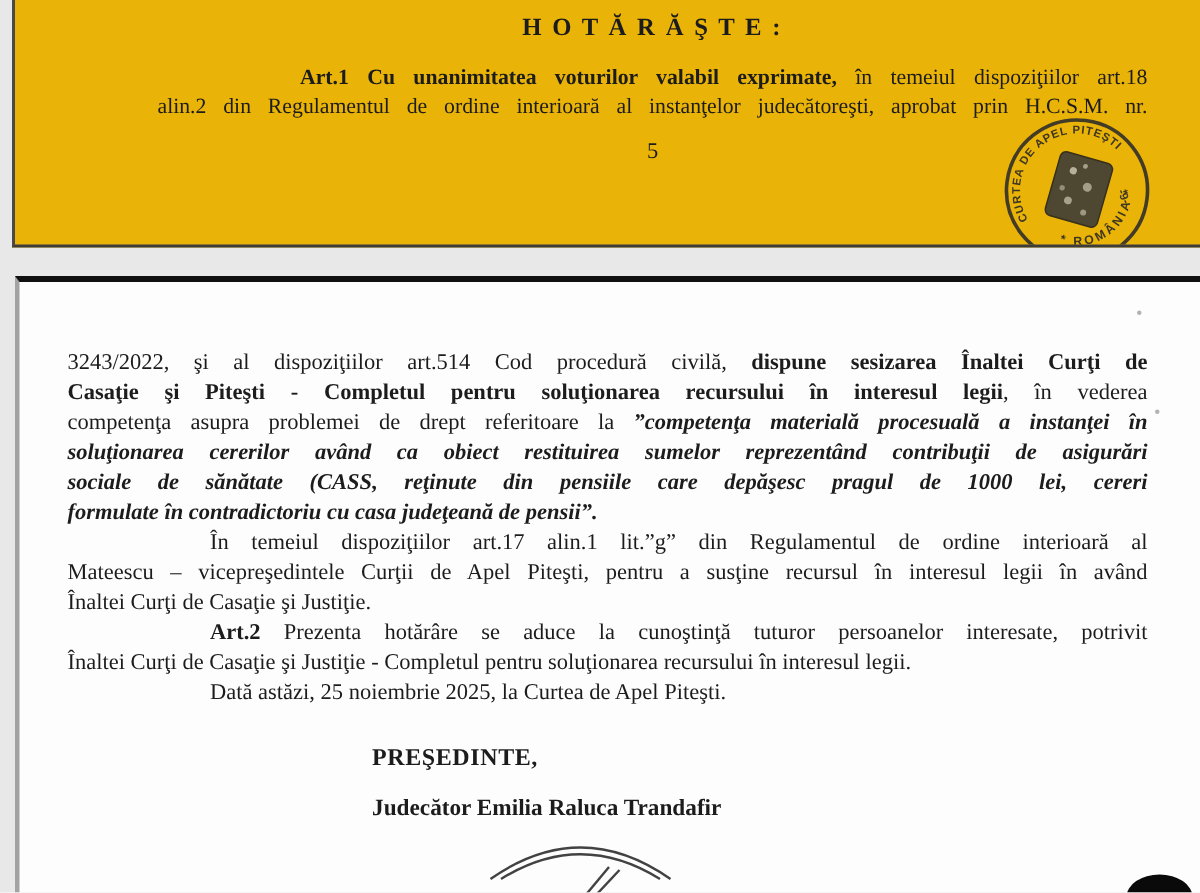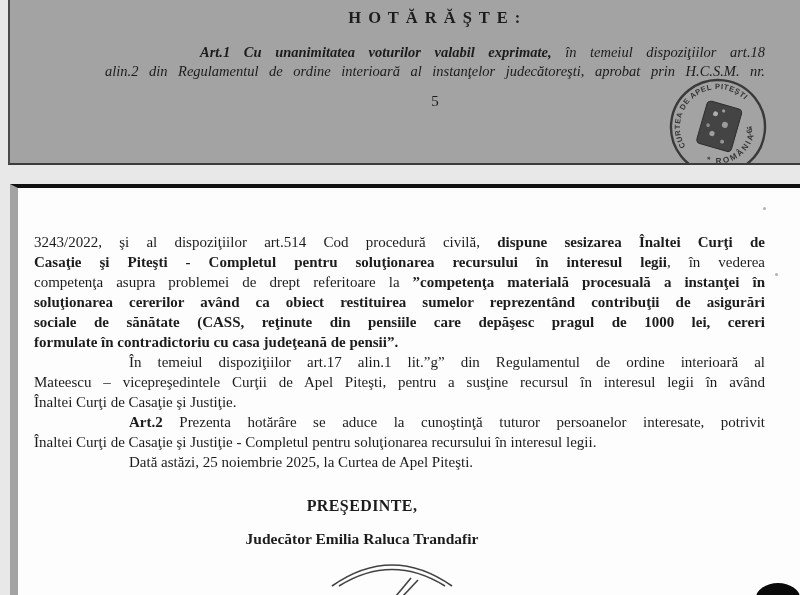--- a/index.html
+++ b/index.html
@@ -5,59 +5,59 @@
   html,body{margin:0;padding:0;}
   body{
     width:800px;height:595px;position:relative;overflow:hidden;
     background:#e8e8e8;
     font-family:"Liberation Serif","DejaVu Serif",serif;
     color:#1c1c1c;
   }
   
   .page1{
     position:absolute;top:0;left:8px;right:0;height:165px;
-    background:#a3a3a3;
+    background:#eab308;
     border-left:2px solid #4a4a4a;
     border-bottom:2px solid #3c3c3c;
     box-sizing:border-box;
     padding:8px 35px 0 95px;
     overflow:hidden;
   }
   .p1-heading{
     text-align:center;font-weight:bold;font-size:16.5px;line-height:20px;
     letter-spacing:1.5px;
   }
-  .p1-para{margin-top:15px;font-size:14.5px;line-height:19px;font-style:italic;}
+  .p1-para{margin-top:15px;font-size:14.5px;line-height:19px;}
   .p1-pagenum{margin-top:12px;text-align:center;font-size:15px;}
   
   .line{text-align:justify;}
   .line.fill{text-align-last:justify;}
   .line.indent{text-indent:95px;}
   .line span.b{font-weight:bold;}
-  .line span.i{margin-top:12px;}
+  .line span.i{font-style:italic;margin-top:12px;}
   
   .stamp{position:absolute;left:633px;top:52px;width:150px;height:150px;}
   .stamp-ring{fill:none;stroke:#2b2b2b;stroke-width:2.4;}
   .stamp-text{font-family:"Liberation Sans","DejaVu Sans",sans-serif;
     font-size:7.6px;font-weight:bold;letter-spacing:0.6px;fill:#262626;}
   .stamp-bot{font-size:8.2px;letter-spacing:2px;}
   .stamp-digit{font-family:"Liberation Sans",sans-serif;font-size:8px;fill:#2c2c2c;font-weight:bold;}
   .emblem{fill:#383838;stroke:#1e1e1e;stroke-width:1;}
   
   .page2{
     position:absolute;top:184px;left:10px;right:0;bottom:0;
     background:#fdfdfd;
     border-top:4px solid #101010;
-    border-left:8px solid #a3a3a3;
+    border-left:3px solid #a3a3a3;
     box-sizing:border-box;
-    padding:44px 35px 0 16px;
+    padding:44px 35px 0 32px;
     overflow:hidden;
   }
   .p2-para{font-size:15px;line-height:20px;}
-  .sig-block{width:250px;margin:24px 0 0 203px;text-align:center;position:relative;}
+  .sig-block{width:250px;margin:24px 0 0 203px;position:relative;}
   .sig-title{font-weight:bold;font-size:16px;line-height:20px;letter-spacing:.4px;}
   .sig-name{font-weight:bold;font-size:15.5px;margin-top:13px;line-height:19px;}
   .signature-svg{position:absolute;left:300px;top:368px;width:170px;height:40px;}
   .sig-stroke{fill:none;stroke:#2e2e2e;stroke-width:1.6;opacity:.9;}
   .ink-blob{
     position:absolute;left:738px;top:395px;width:44px;height:30px;
     background:#0a0a0a;border-radius:50%;
   }
   .speck{position:absolute;width:3px;height:3px;border-radius:50%;background:#9a9a9a;opacity:.75;}
   .speck.s1{left:745px;top:19px;}

